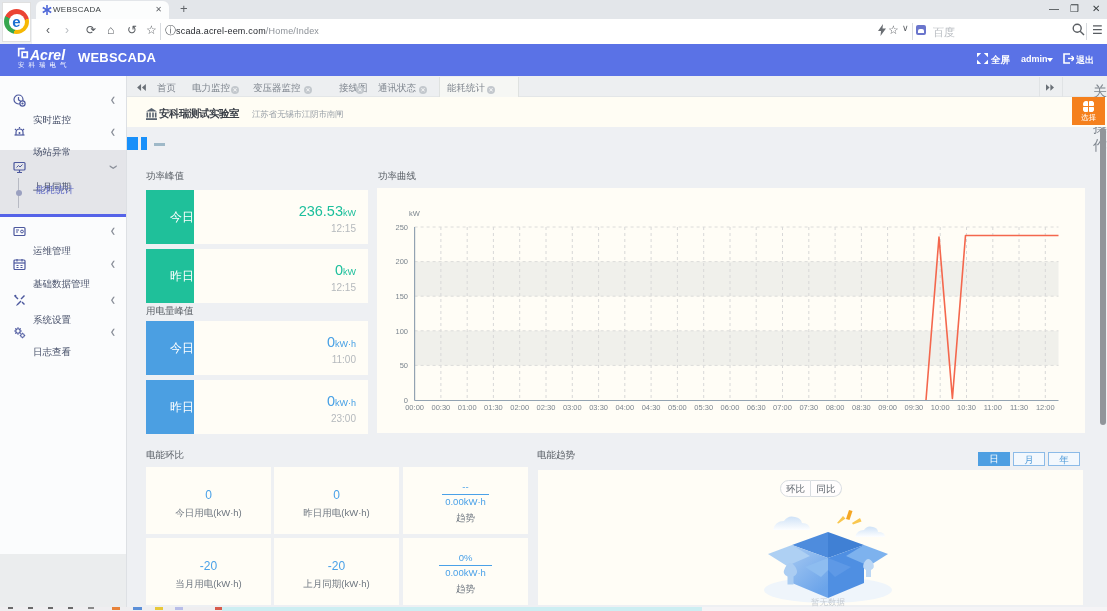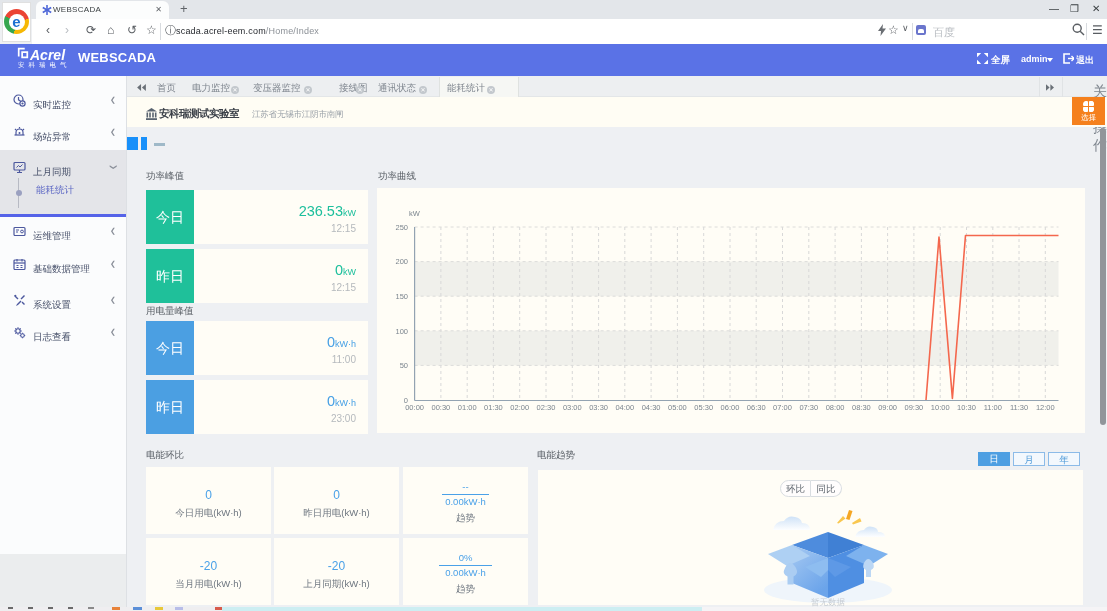--- a/index.html
+++ b/index.html
@@ -41,29 +41,29 @@
 #titlerow { left:127px; top:97px; width:980px; height:30px; background:#fffdf4; }
 #sitetitle { left:159px; top:107px; font-size:10.5px; font-weight:bold; letter-spacing:-0.5px; color:#3a3f47; }
 #siteaddr { left:252px; top:109px; font-size:8.5px; letter-spacing:-0.2px; color:#9aa1a8;text-align:center; }
 #selbtn { left:1072px; top:97px; width:33px; height:28px; background:#f5801d; color:#fff; text-align:center; }
 #selbtn .txt { position:absolute; left:0; top:16px; width:33px; font-size:7.5px; }
 
 
 #sidebar { left:0; top:76px; width:127px; height:531px; background:#fbfcfd; border-right:1px solid #dde0e4; }
 #sidebar .grayfoot { position:absolute; left:0; top:478px; width:126px; height:53px; background:#ebedee; }
 .mitem { position:absolute; left:0; width:126px; height:20px; }
-.mitem .txt { position:absolute; left:33px; top:3px; font-size:9.5px; color:#454e68; }
+.mitem .txt { position:absolute; left:33px; top:18px; font-size:9.5px; color:#454e68; }
 .mitem .chev { position:absolute; left:110px; top:0px; font-size:7px; color:#8a8f99; }
 #actgroup { position:absolute; left:0; top:74px; width:126px; height:67px; background:#e4e5e9; border-bottom:3px solid #5563e8; }
 .subtxt { position:absolute; left:36px; top:44px; font-size:9.5px; color:#5b66c4; }
 
 
 .seclabel { font-size:9.5px; color:#565c63; }
 .pcard { background:#fffdf6; }
-.blk { position:absolute; left:0; top:0; width:48px; height:54px; color:#fff; font-size:14px; text-align:center; line-height:54px; }
+.blk { position:absolute; left:0; top:0; width:48px; height:54px; color:#fff; font-size:12px; text-align:right; line-height:54px; }
 .pval { position:absolute; right:12px; top:12px; text-align:right; white-space:nowrap; }
 .pval .big { font-size:14.5px; }
 .pval .unit { font-size:9px; }
 .ptime { position:absolute; right:12px; top:33px; font-size:10px; color:#b5b9bd; }
 
 
 .scard { background:#fffdf6; text-align:center; }
 .sv { font-size:12px; color:#4aa1e8; margin-top:21px; }
 .sl { font-size:9.5px; color:#6f7780; margin-top:5px; }
 .tcard { background:#fffdf6; text-align:center; }

